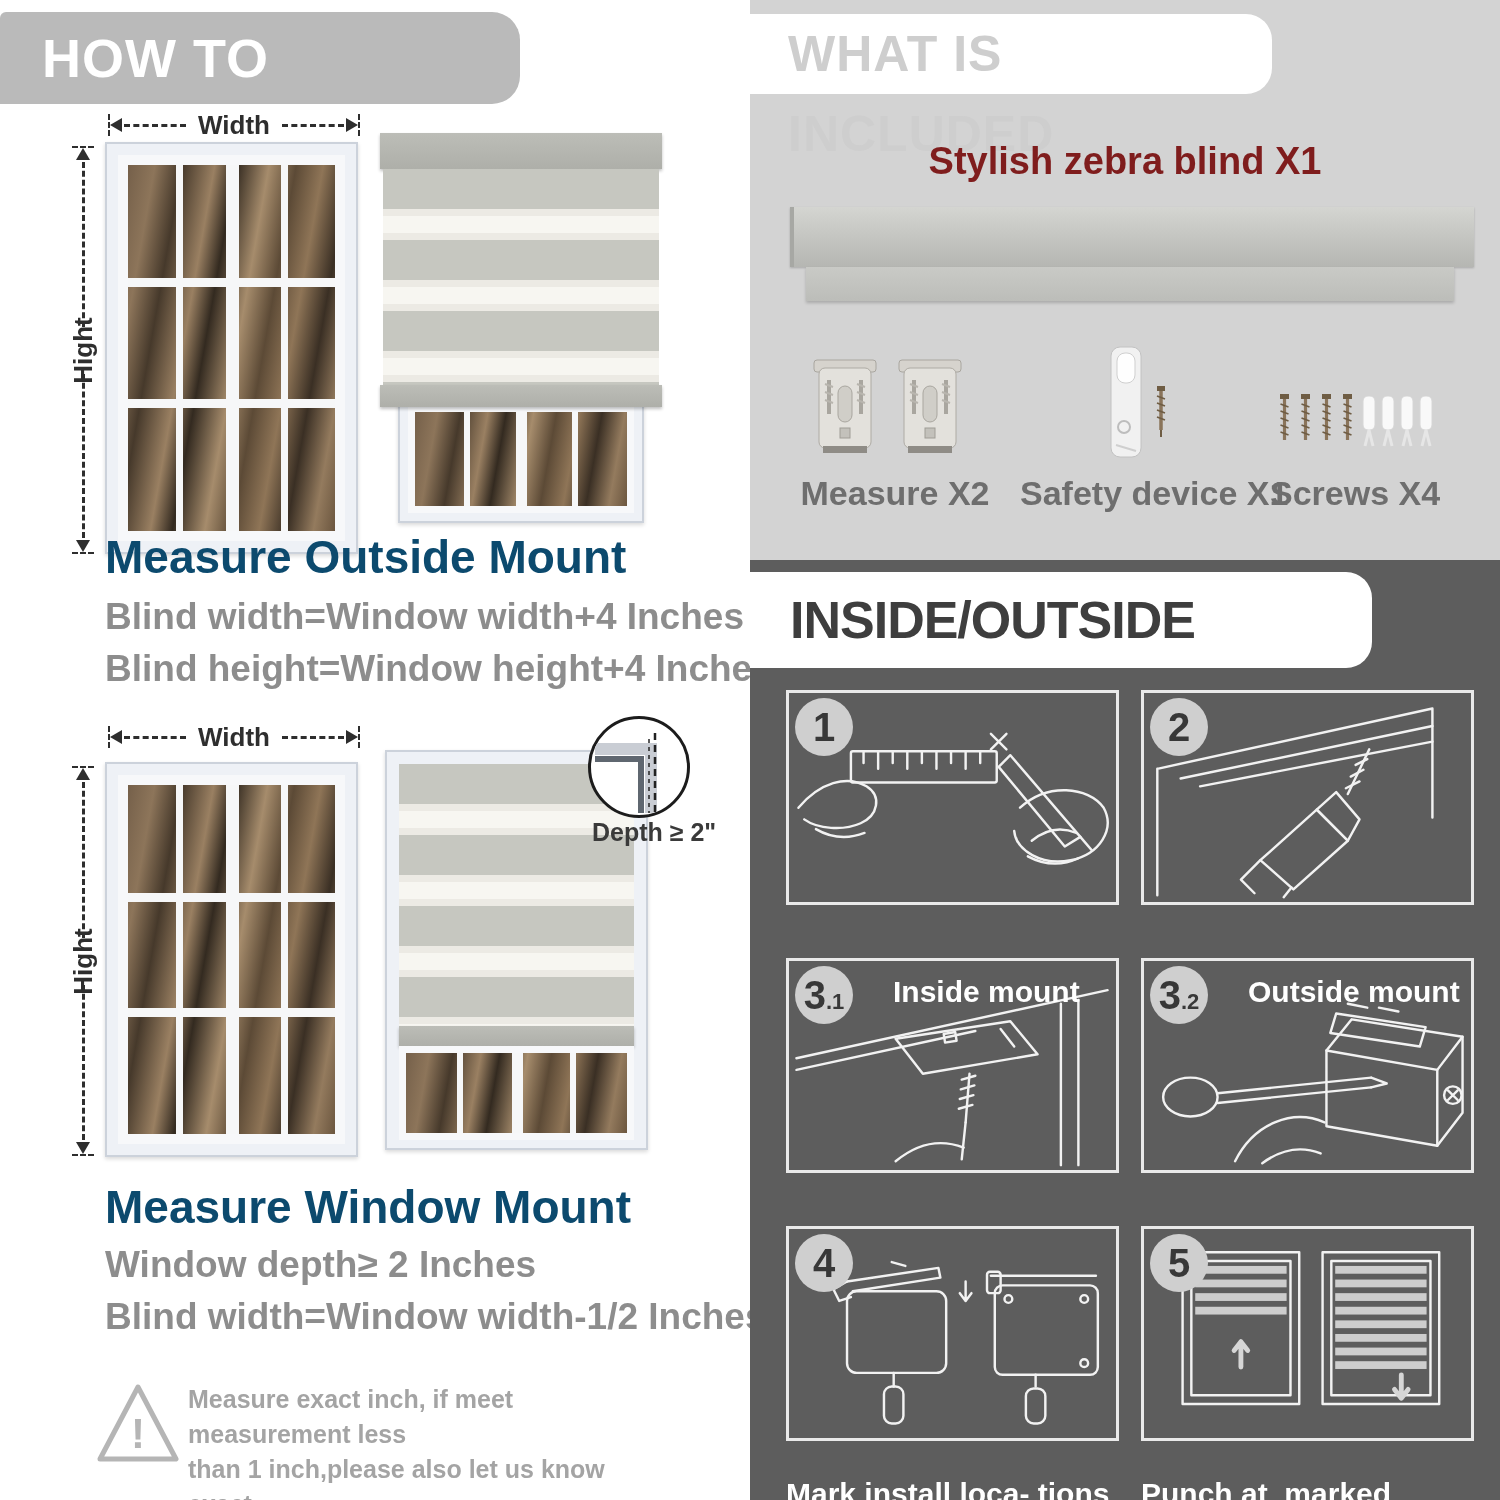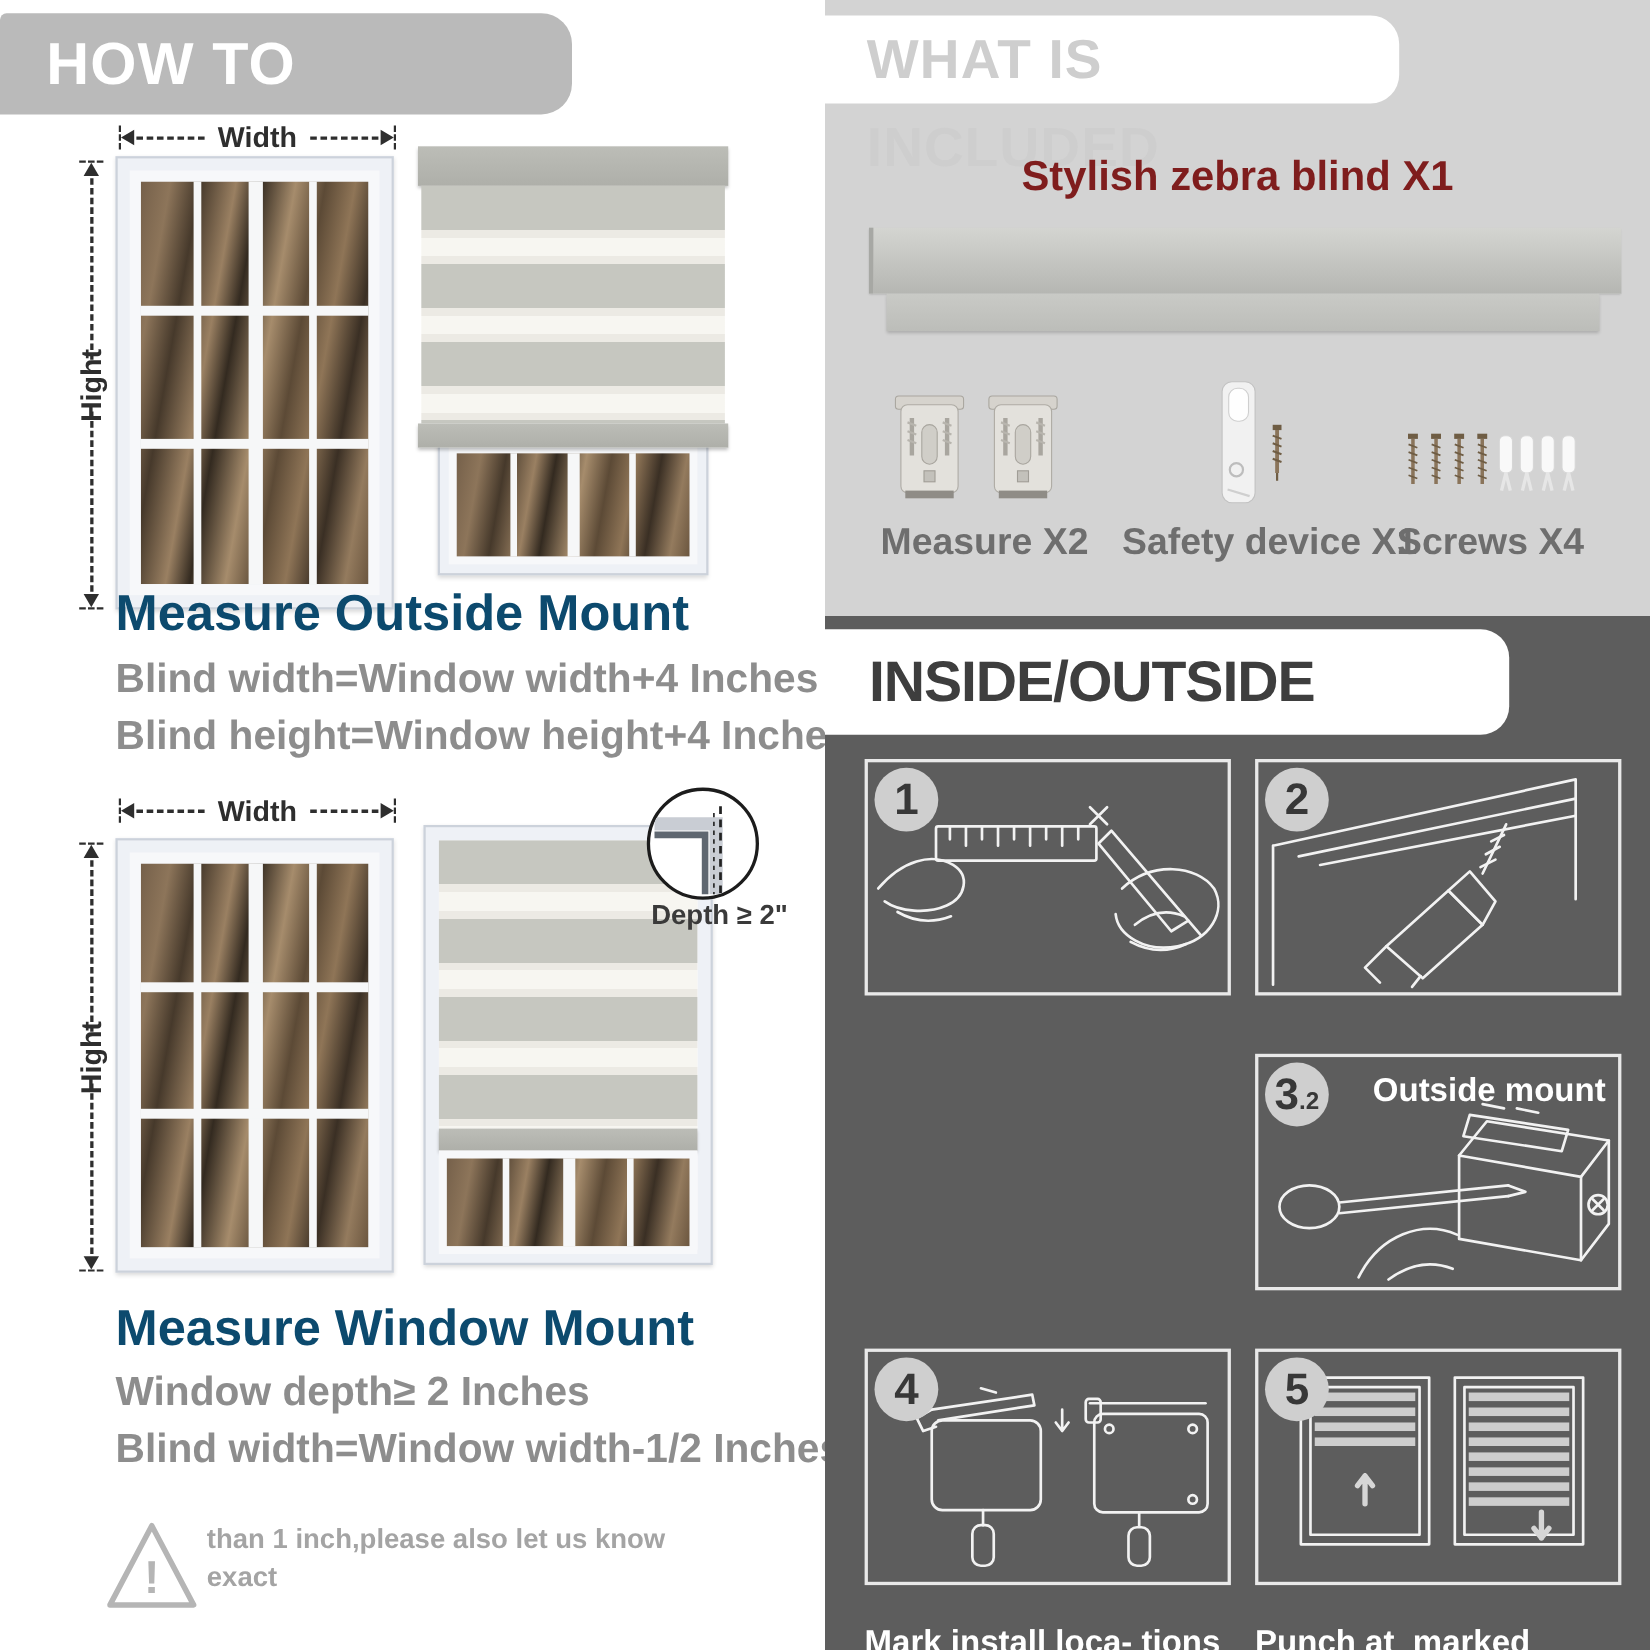--- a/index.html
+++ b/index.html
@@ -193,20 +193,21 @@
     <div class="abs bodyline" style="left:105px;top:1244px;">Window depth≥ 2 Inches</div>
     <div class="abs bodyline" style="left:105px;top:1296px;">Blind width=Window width-1/2 Inches</div>
 
     <div class="abs" style="left:95px;top:1380px;width:86px;height:88px;">
       <svg width="86" height="88" viewBox="0 0 86 88">
         <polygon points="43,7 81,79 5,79" fill="none" stroke="#b5b5b5" stroke-width="5" stroke-linejoin="round"></polygon>
         <text x="43" y="68" text-anchor="middle" font-size="42" font-weight="bold" fill="#b5b5b5" font-family="Liberation Sans, sans-serif">!</text>
       </svg>
     </div>
     <div class="abs warn-text" style="left:188px;top:1382px;">
+      <div>Measure exact inch, if meet measurement less</div>
       <div>than 1 inch,please also let us know exact</div>
 
     </div>
   </section>
 
   <section class="abs right-top">
     <div class="abs included-header">WHAT IS INCLUDED</div>
 
     <div class="abs blind-label">Stylish zebra blind X1</div>
 
@@ -334,20 +335,38 @@
           <path d="M208,104 L230,58"></path>
           <path d="M206,98 l14,-7 M211,86 l13,-7 M216,74 l12,-6"></path>
           <path d="M118,172 L98,192 L112,206"></path>
           <path d="M150,200 l-8,10"></path>
         </g>
       </svg>
       <div class="badge"><span>2</span><span class="sub"></span></div>
     </div>
     <div class="caption" style="left:391px;top:917px;">Punch at  marked position</div>
 
+    <div class="step-box" style="left:36px;top:398px;">
+      <svg width="327" height="209" viewBox="0 0 333 215">
+        <g class="lineart">
+          <path d="M6,100 L326,30"></path>
+          <path d="M6,112 L190,72"></path>
+          <path d="M278,44 L278,210 M296,40 L296,210"></path>
+          <path d="M108,80 L226,62 L254,96 L136,116 Z"></path>
+          <rect x="158" y="74" width="12" height="9" transform="rotate(-9 164 78)"></rect>
+          <path d="M216,70 l14,18"></path>
+          <path d="M184,116 L180,166"></path>
+          <path d="M176,122 l14,-4 M175,132 l14,-4 M174,142 l14,-4 M173,152 l14,-4"></path>
+          <path d="M180,166 L176,204"></path>
+          <path d="M108,206 q34,-28 70,-14"></path>
+        </g>
+      </svg>
+      <div class="badge"><span>3</span><span class="sub">.1</span></div>
+      <div class="step-title">Inside mount</div>
+    </div>
 
     <div class="step-box" style="left:391px;top:398px;">
       <svg width="327" height="209" viewBox="0 0 333 215">
         <g class="lineart">
           <path d="M186,92 L300,112 L300,190 L186,170 Z"></path>
           <path d="M186,92 L212,60 L326,78 L300,112"></path>
           <path d="M326,78 L326,156 L300,190"></path>
           <path d="M196,54 L288,68 L282,88 L190,74 Z"></path>
           <path d="M208,44 l20,4 M240,48 l20,4"></path>
           <circle cx="316" cy="138" r="9"></circle>

